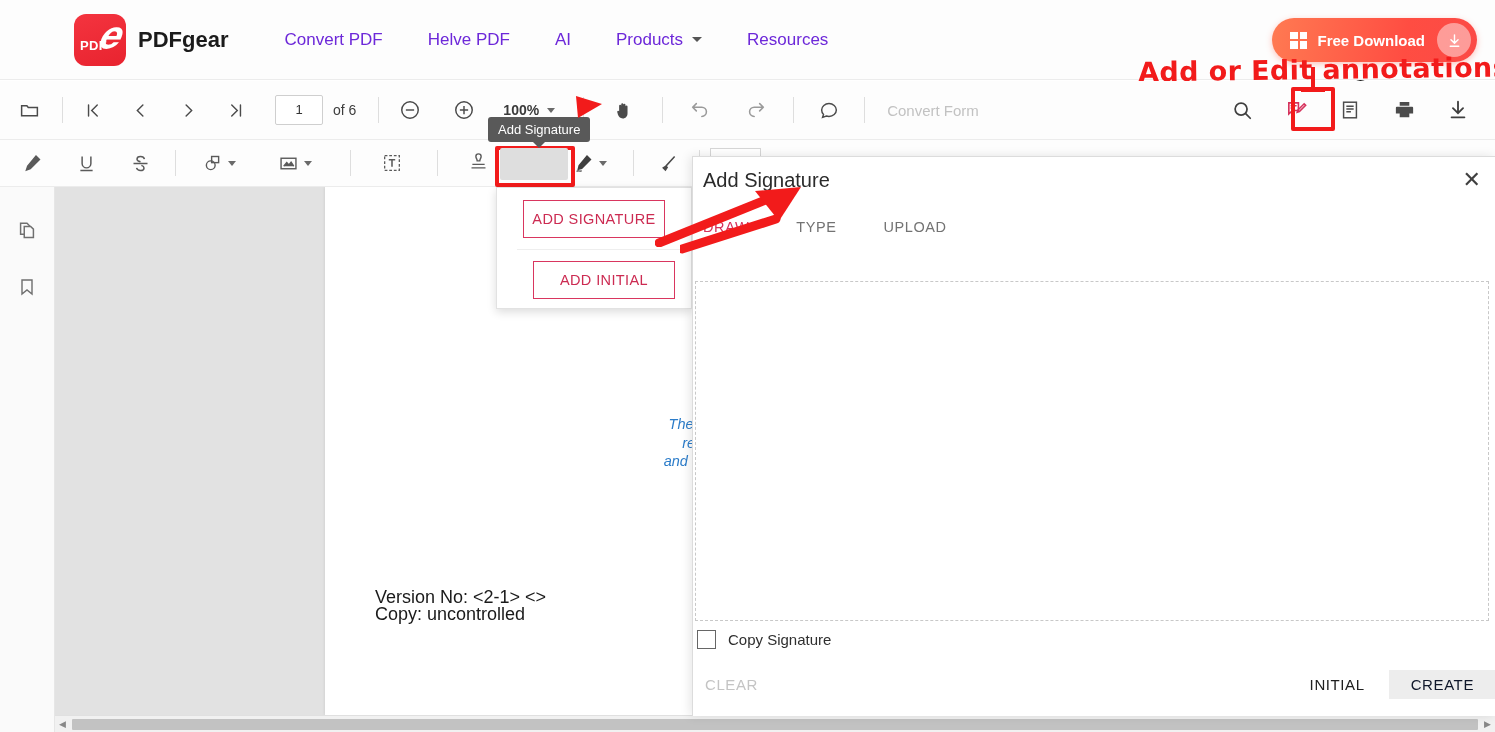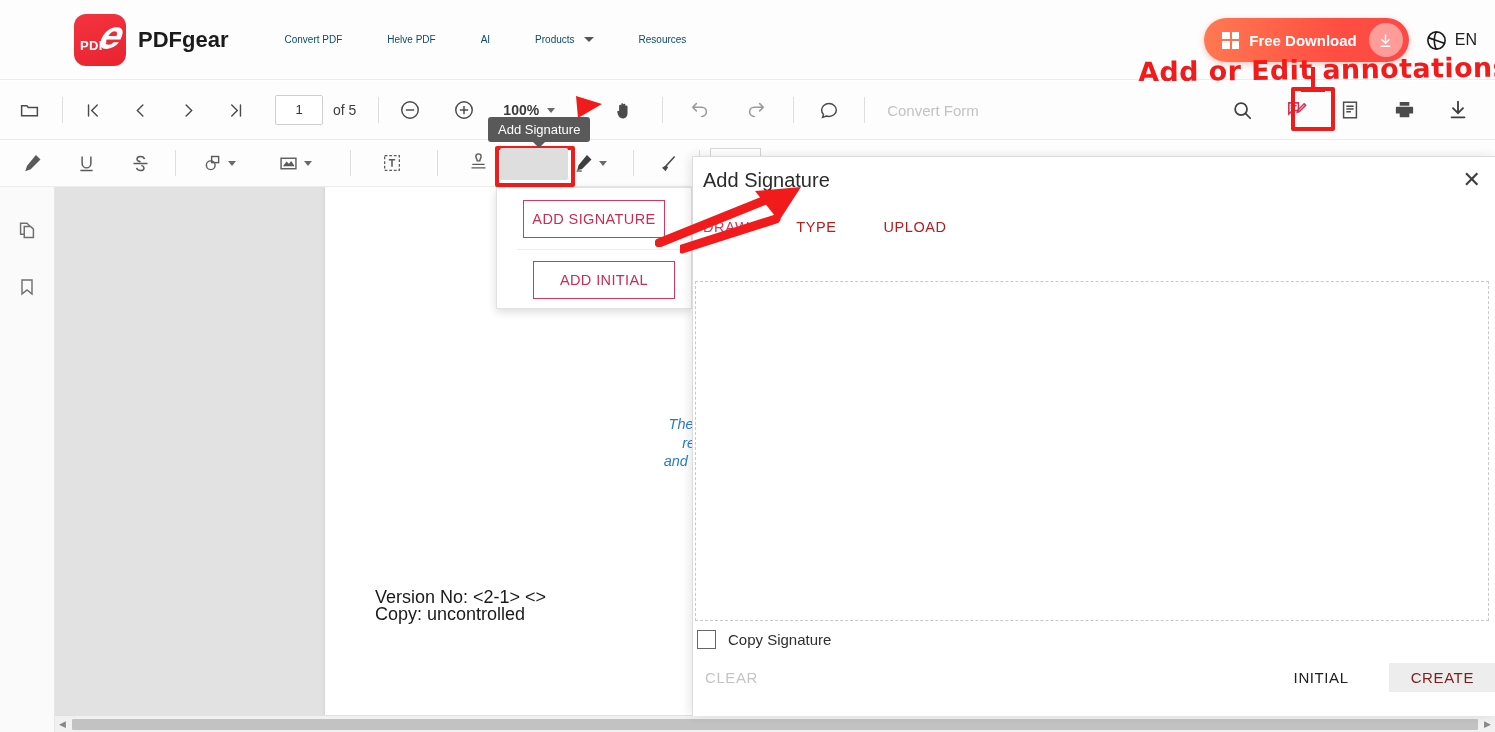--- a/index.html
+++ b/index.html
@@ -32,32 +32,32 @@
   .brand-logo .swoosh {
     position: absolute; right: 6px; top: 2px;
     color: #fff; font-size: 38px; font-style: italic;
     font-family: "Liberation Serif", serif; line-height: 1;
   }
   .brand-name {
     margin-left: 12px; font-size: 22px; font-weight: bold; color: #1b1b1b;
   }
   .nav { display: flex; align-items: center; margin-left: 56px; }
   .nav-item {
-    font-size: 10px; color: #0c4a6e; margin-right: 45px;
+    font-size: 17px; color: #6d28d9; margin-right: 45px;
     display: flex; align-items: center; gap: 9px; cursor: pointer;
     white-space: nowrap;
   }
   .caret-down {
     display: inline-block; width: 0; height: 0;
     border-left: 5px solid transparent; border-right: 5px solid transparent;
     border-top: 5px solid #555;
   }
   .header-right {
     position: absolute; right: 18px; top: 18px;
-    display: flex; align-items: center; gap: 16px;
+    display: flex; align-items: center; gap: 16px; flex-direction: column;
   }
   .dl-btn {
     display: flex; align-items: center;
     height: 44px; padding: 0 6px 0 18px; border-radius: 22px;
     background: linear-gradient(100deg, #ff7a52 0%, #ff4d42 65%, #fb4a46 100%);
     color: #fff; font-size: 15px; font-weight: bold;
     box-shadow: 0 2px 6px rgba(255,90,70,.35);
     cursor: pointer; border: none;
   }
   .win-logo {
@@ -215,52 +215,52 @@
     font-size: 20px; color: #2b2b2b;
   }
   .modal-close {
     position: absolute; right: 14px; top: 12px;
     font-size: 22px; color: #404040; cursor: pointer; line-height: 1;
   }
   .modal-tabs {
     position: absolute; left: 10px; top: 62px; display: flex; gap: 47px;
   }
   .mtab {
-    font-size: 14.5px; letter-spacing: .6px; color: #b91c1c; cursor: pointer;
+    font-size: 14.5px; letter-spacing: .6px; color: #737373; cursor: pointer;
   }
   .mtab.active { color: #d6325c; }
   .sig-canvas {
     position: absolute; left: 2px; top: 124px; width: 794px; height: 340px;
     border: 1px dashed #c8c8c8; background: #fff;
   }
   .save-row {
     position: absolute; left: 4px; top: 473px;
     display: flex; align-items: center; gap: 12px;
   }
   .chk {
     width: 19px; height: 19px; border: 1.6px solid #666; background: #fff;
     cursor: pointer; flex: none;
   }
   .save-label { font-size: 15px; color: #2f2f2f; }
   .modal-footer {
-    position: absolute; left: 0; bottom: 11px; width: 803px; height: 56px;
+    position: absolute; left: 0; bottom: 4px; width: 803px; height: 56px;
     display: flex; align-items: center;
   }
   .btn-clear {
     margin-left: 12px; font-size: 15px; color: #c4c4c4;
     letter-spacing: .6px; cursor: pointer;
   }
   .footer-right { margin-left: auto; display: flex; align-items: center; }
   .btn-cancel {
     font-size: 15px; color: #202020; letter-spacing: .6px;
     cursor: pointer; padding: 10px 16px;
   }
   .btn-create {
-    font-size: 15px; color: #7f1d1d; letter-spacing: .6px;
-    background: #ededed; padding: 6px 22px; margin-left: 24px;
+    font-size: 15px; color: #0f172a; letter-spacing: .6px;
+    background: #ededed; padding: 6px 22px; margin-left: 8px;
     cursor: not-allowed;
   }
 
   
   .arrow-svg { position: absolute; z-index: 70; pointer-events: none; }
 </style>
 </head>
 <body>
 
 <div id="app">
@@ -348,21 +348,21 @@
       </svg>
     </div>
     <div style="width:18px;flex:none;"></div>
     <div class="tb-icon">
       <svg width="19" height="19" viewBox="0 0 24 24" fill="none" stroke="#4b4b4b" stroke-width="1.8" stroke-linecap="round">
         <path d="M6 5 L13 12 L6 19 M17 5 V19"></path>
       </svg>
     </div>
     <div style="width:24px;flex:none;"></div>
     <div class="pagebox">1</div>
-    <div class="of-text">of 5</div>
+    <div class="of-text">of 6</div>
     <div style="width:22px;flex:none;"></div>
     <div class="tb-sep"></div>
     <div style="width:16px;flex:none;"></div>
     <div class="tb-icon">
       <svg width="22" height="22" viewBox="0 0 24 24" fill="none" stroke="#4b4b4b" stroke-width="1.6">
         <circle cx="12" cy="12" r="9"></circle>
           <path d="M7.5 12 h9"></path>
       </svg>
     </div>
     <div style="width:24px;flex:none;"></div>

